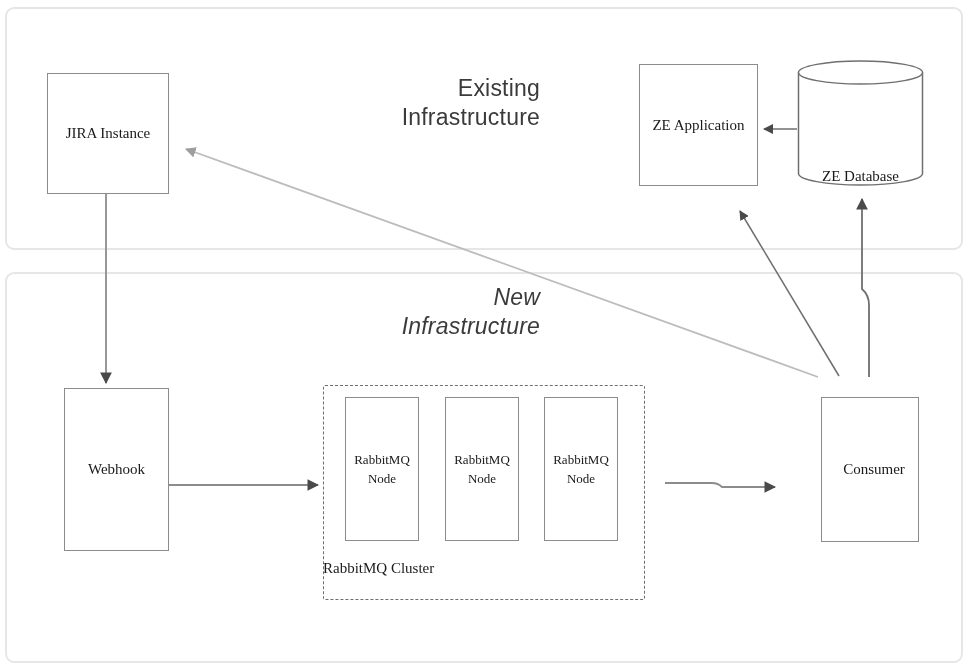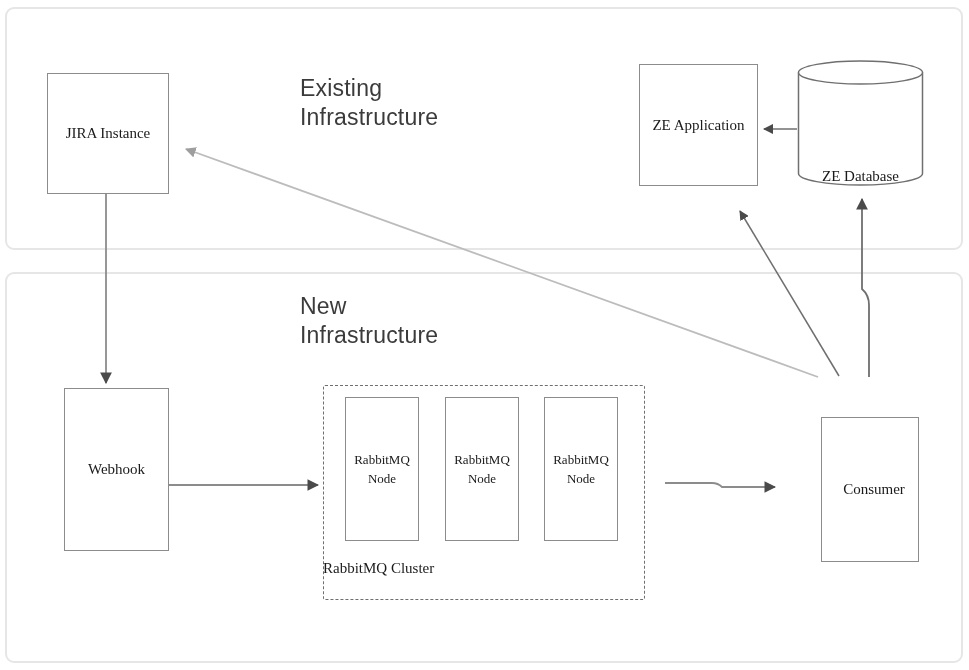--- a/index.html
+++ b/index.html
@@ -21,21 +21,21 @@
     border-radius: 9px;
     background: transparent;
     box-sizing: border-box;
   }
   .panel-title {
     position: absolute;
     font-family: "Liberation Sans", "DejaVu Sans", sans-serif;
     font-size: 23px;
     line-height: 29px;
     color: #3b3b3b;
-    text-align: left;
+    text-align: right;
     white-space: pre-line;
     letter-spacing: 0.2px;
   }
   .node-box {
     position: absolute;
     border: 1.6px solid #8c8c8c;
     background: #ffffff;
     box-sizing: border-box;
     display: flex;
     align-items: center;
@@ -89,21 +89,21 @@
 
 <div id="canvas">
 
   <div class="panel" style="left:5px; top:7px; width:958px; height:243px;"></div>
 
   <div class="panel" style="left:5px; top:272px; width:958px; height:391px;"></div>
 
   <div class="panel-title" style="left:300px; top:74px; width:240px;">Existing
 Infrastructure</div>
 
-  <div class="panel-title" style="left:300px; top:292px; width:240px;">New
+  <div class="panel-title" style="left:300px; top:283px; width:240px;font-style:italic;">New
 Infrastructure</div>
 
   <svg class="edges" viewBox="0 0 969 670" xmlns="http://www.w3.org/2000/svg">
     <defs>
       <marker id="arrow-dark" viewBox="0 0 10 10" refX="9" refY="5" markerWidth="6.5" markerHeight="6.5" orient="auto-start-reverse">
         <path d="M 0 0 L 10 5 L 0 10 z" fill="#4a4a4a"></path>
       </marker>
       <marker id="arrow-faint" viewBox="0 0 10 10" refX="9" refY="5" markerWidth="6" markerHeight="6" orient="auto-start-reverse">
         <path d="M 0 0 L 10 5 L 0 10 z" fill="#9e9e9e"></path>
       </marker>
@@ -144,15 +144,15 @@
 Node</div>
 
   <div class="node-box small" style="left:445px; top:397px; width:74px; height:144px; white-space:pre-line;">RabbitMQ
 Node</div>
 
   <div class="node-box small" style="left:544px; top:397px; width:74px; height:144px; white-space:pre-line;">RabbitMQ
 Node</div>
 
   <div class="cluster-label" style="left:323px; top:560px; width:322px;">RabbitMQ Cluster</div>
 
-  <div class="node-box" style="left:821px; top:417px; width:98px; height:145px;padding-left:8px;">Consumer</div>
+  <div class="node-box" style="left:821px; top:397px; width:98px; height:145px;padding-left:8px;">Consumer</div>
 
 </div>
 
 </body></html>

